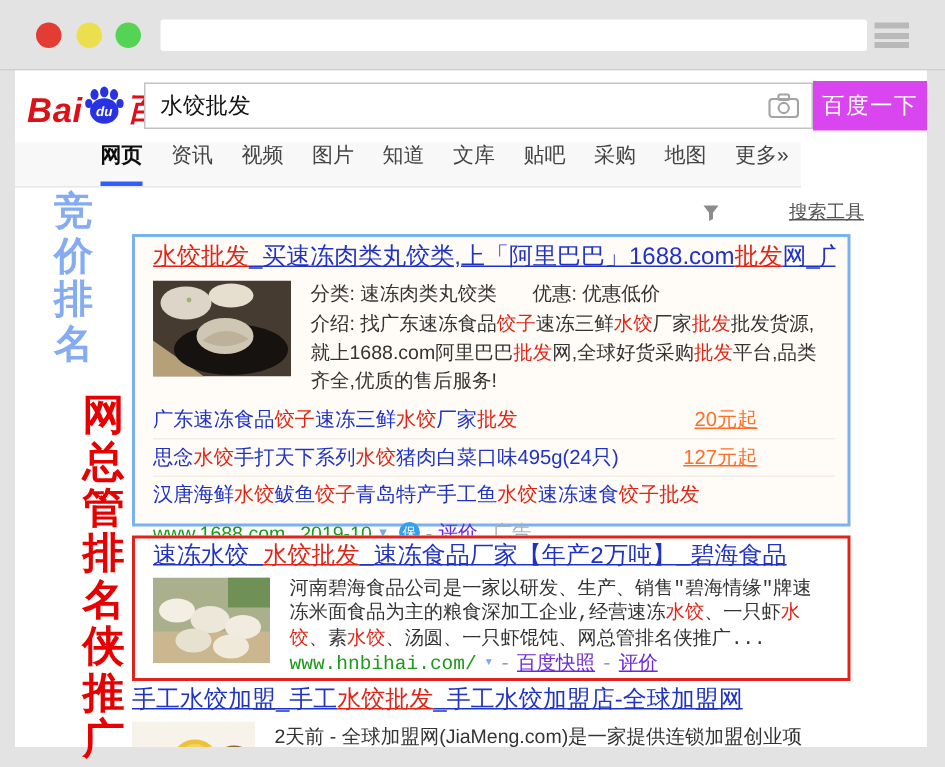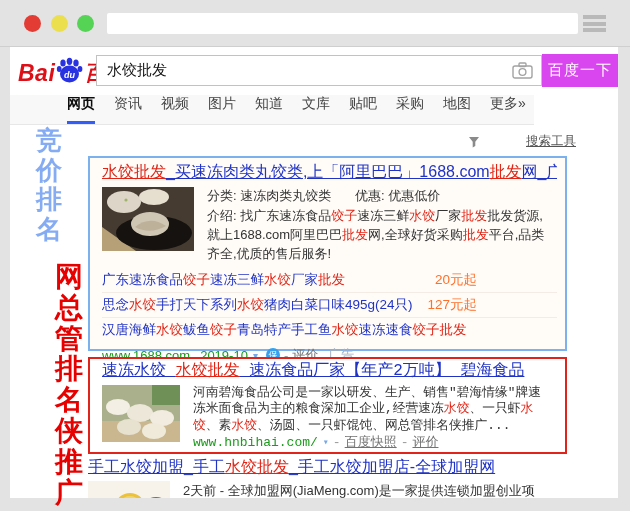--- a/index.html
+++ b/index.html
@@ -49,28 +49,28 @@
   .media-row { display:flex; margin-top:5px; }
   .thumb { flex:none; cursor:pointer; }
   .ad-text { margin-left:13px; width:348px; font-size:13px; color:#333; }
   .attrs { display:flex; line-height:18px; }
   .attrs .a1 { width:148px; }
   .intro { line-height:19px; margin-top:1px; }
   .sublinks { margin-top:4px; }
   .sublink { display:flex; align-items:center; height:25px; font-size:13.5px; cursor:pointer; }
   .sublink + .sublink { border-top:1px solid #f4ece4; }
   .sublink .seg span { color:#2033c5; }
-  .sublink .price { margin-left:auto; margin-right:80px; color:#ff6f2a; }
+  .sublink .price { margin-left:auto; margin-right:52px; color:#ff6f2a;text-decoration:underline; }
   .src-line { display:flex; align-items:center; margin-top:4px; font-size:13px; }
   .src-url { color:#1b9a1b; }
   .src-date { color:#1b9a1b; margin-left:10px; }
   .caret { color:#76a9ea; font-size:10px; margin-left:5px; }
   .badge { width:14px; height:14px; border-radius:50%; background:#35a0ee; color:#fff; font-size:9px; line-height:14px; text-align:center; margin-left:8px; }
   .dash { color:#999; margin:0 4px; }
-  .gray-link { color:#737373; text-decoration:underline; cursor:pointer; }
+  .gray-link { color:#6d28d9; text-decoration:underline; cursor:pointer; }
   .ad-label { color:#a4b0c0; margin-left:10px; }
 
   
   .org-box { position:absolute; left:78px; top:310px; width:479px; height:97px; border:2px solid #e0241b; background:#fff; padding:2px 8px 0 12px;font-family:Liberation Mono, monospace; }
   .org-row { display:flex; margin-top:4px; }
   .org-text { margin-left:13px; width:350px; font-size:12.8px; color:#333; line-height:16.4px; }
   .org-src { display:flex; align-items:center; margin-top:1px; font-size:13px; }
 
   
   .res3 { position:absolute; left:78px; top:410px; width:481px; }

